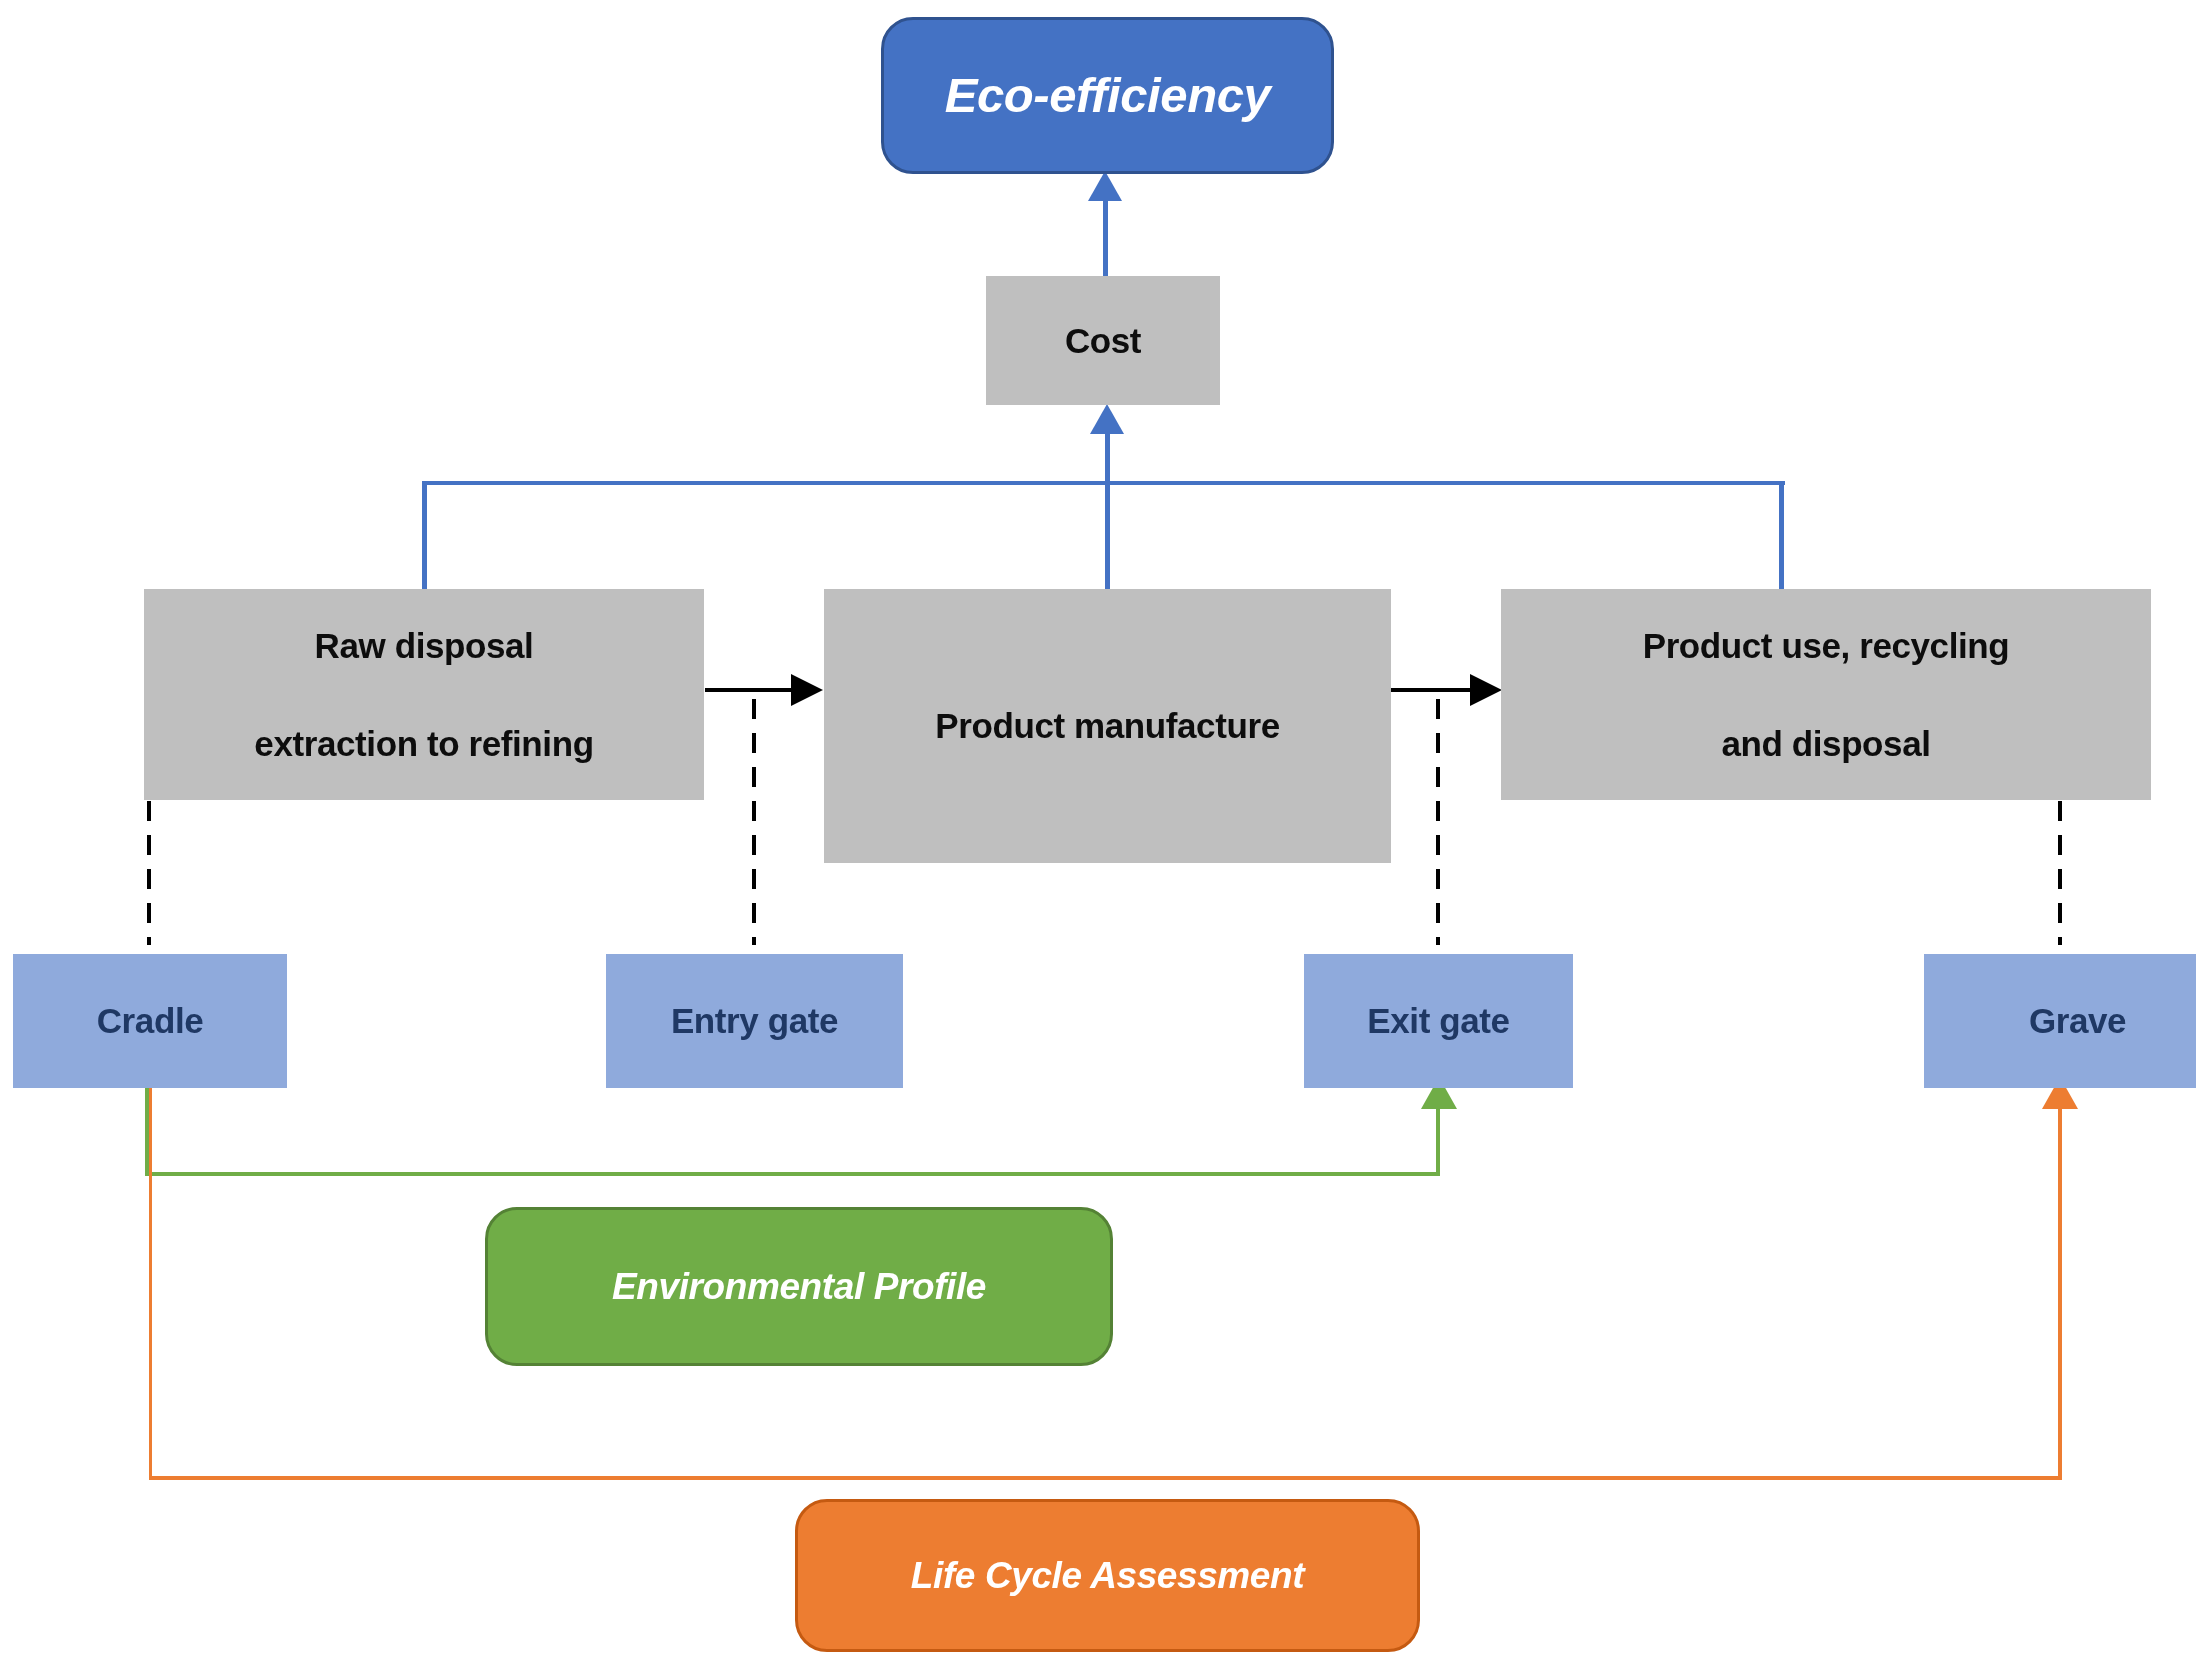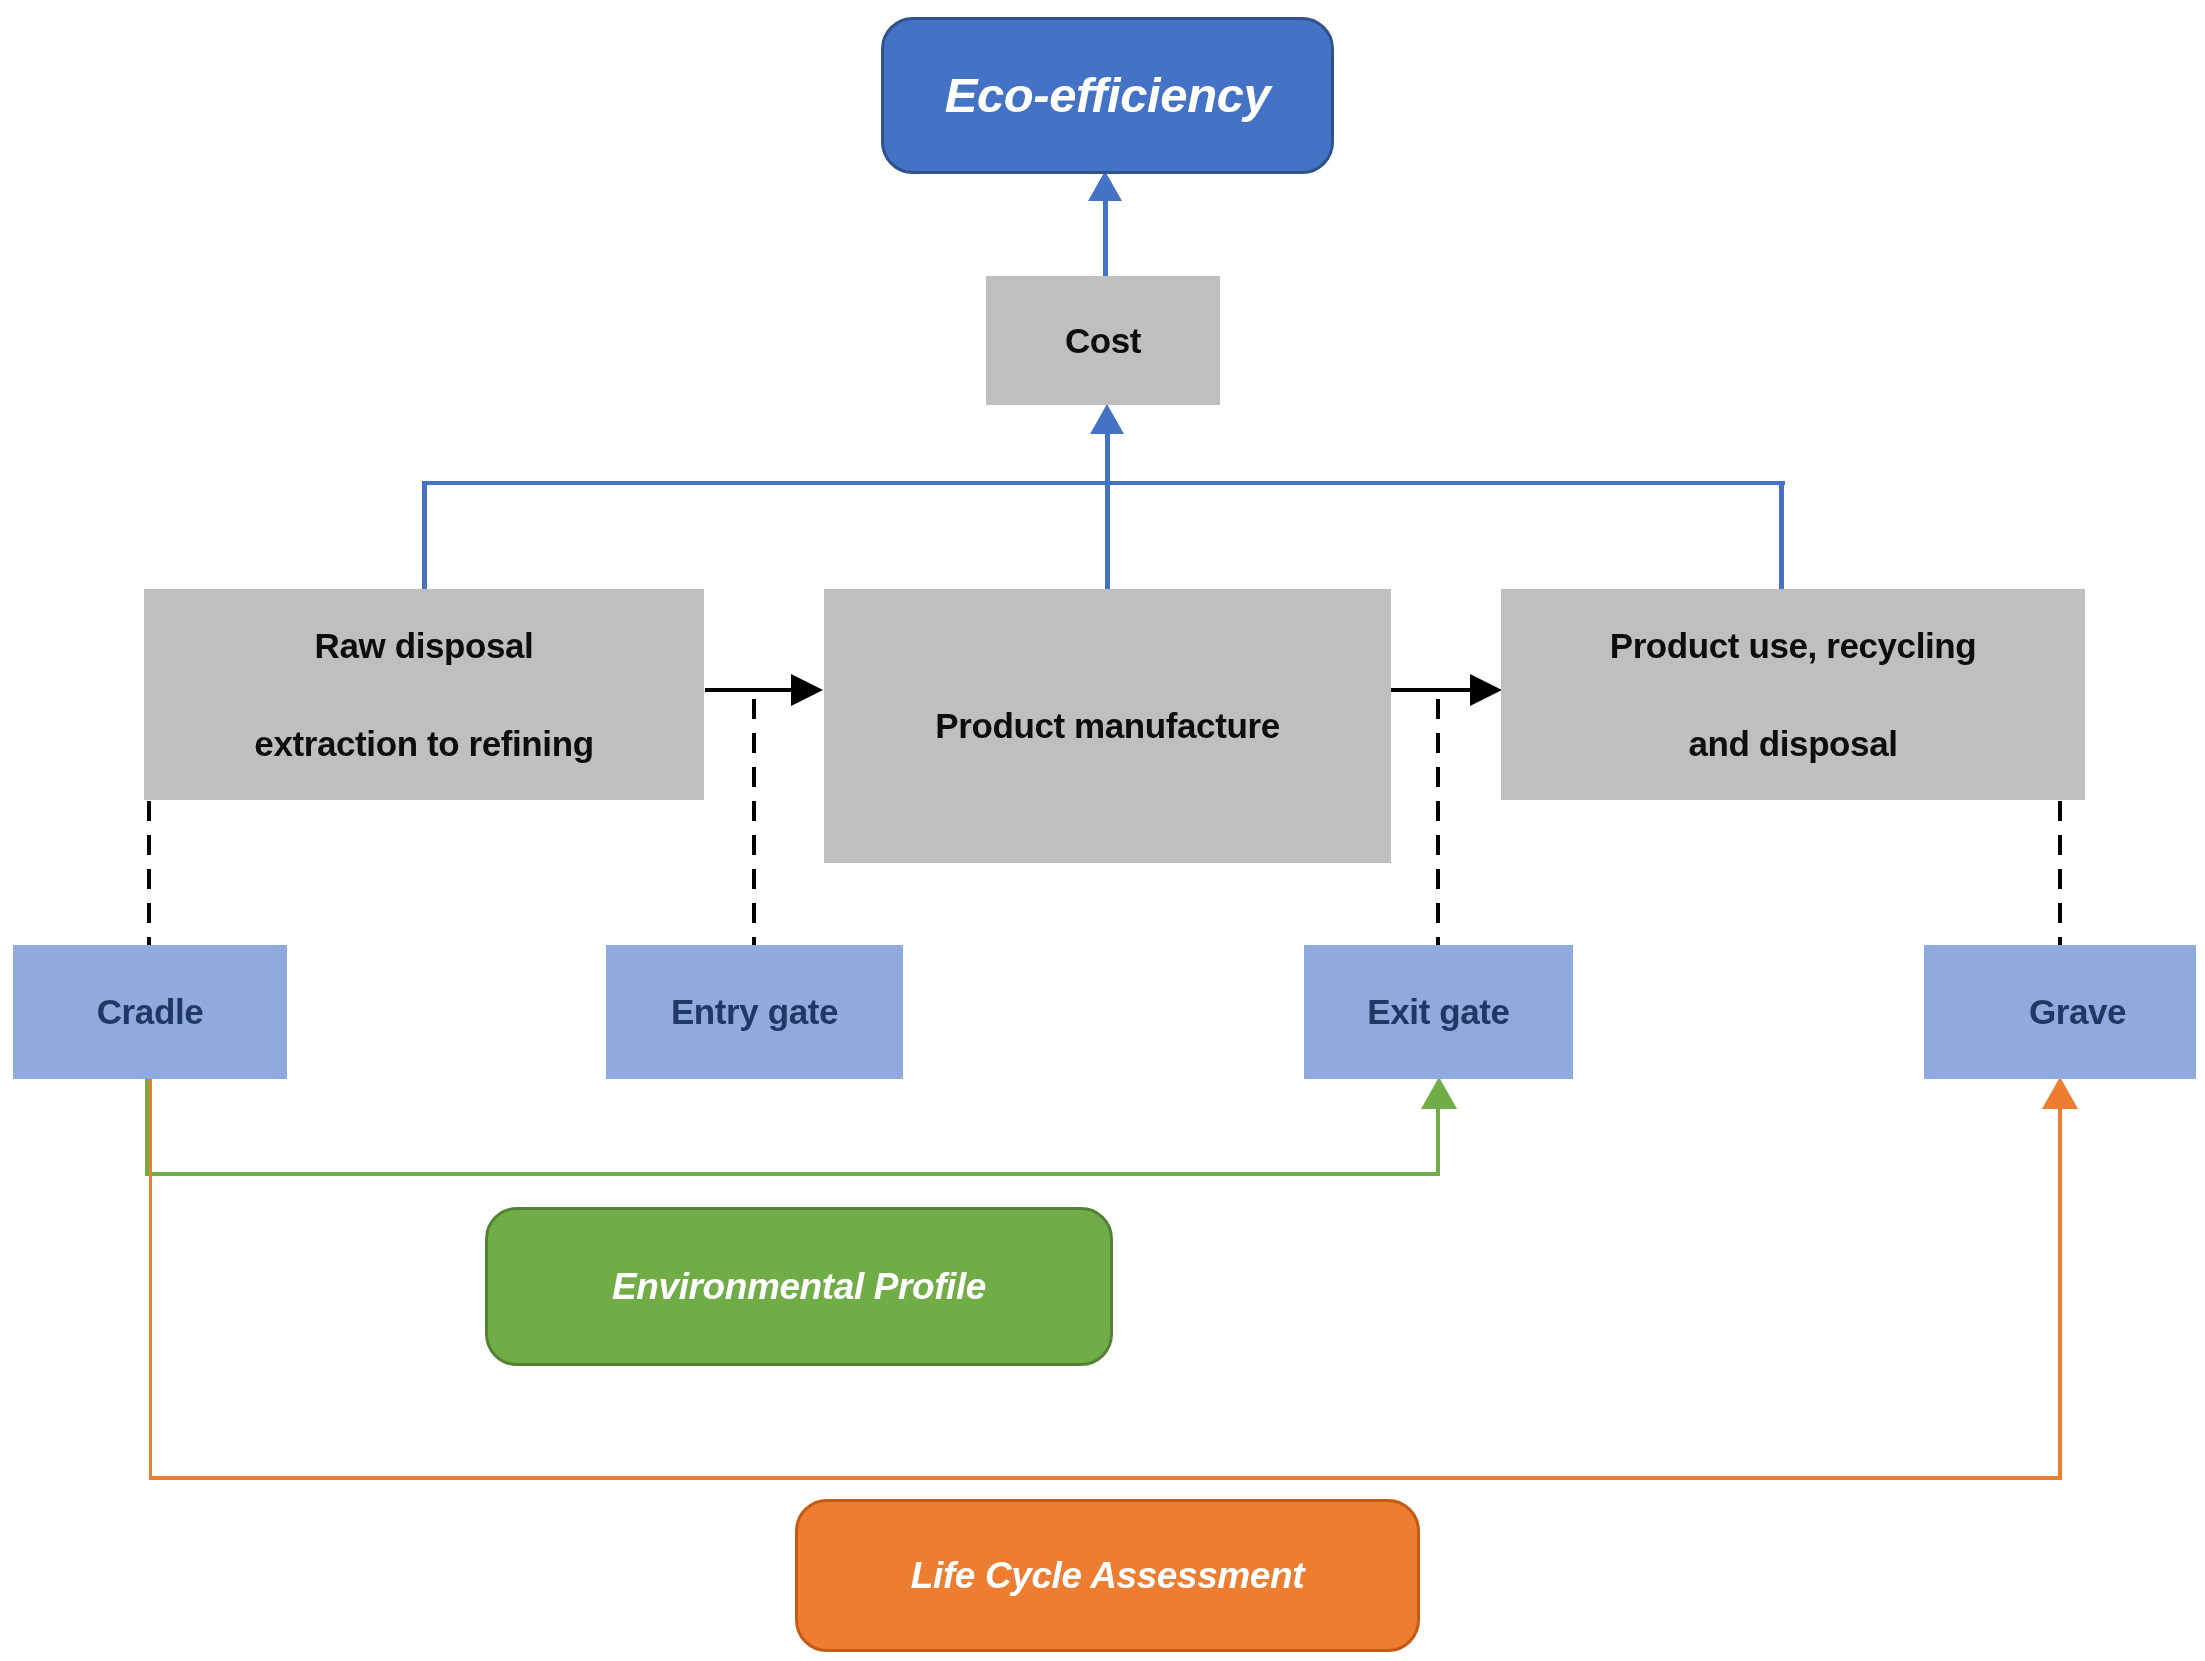--- a/index.html
+++ b/index.html
@@ -24,21 +24,21 @@
   .canvas{position:absolute;left:0;top:0;width:2205px;height:1662px;}
 
   .node{
     position:absolute;display:flex;flex-direction:column;
     align-items:center;justify-content:center;
     text-align:center;box-sizing:border-box;
     font-weight:bold;letter-spacing:-0.4px;
   }
   .gray-rect{background:var(--gray-fill);color:var(--text-black);font-size:35px;}
   .gray-rect .line{line-height:98px;}
-  .light-blue-rect{background:var(--light-blue-fill);color:var(--navy-text);font-size:35px;}
+  .light-blue-rect{background:var(--light-blue-fill);color:var(--navy-text);font-size:35px;margin-top:9px;}
   .rounded{border-radius:32px;color:var(--white);font-style:italic;}
   .blue-rounded{background:var(--accent-blue);border:3.8px solid var(--blue-border);font-size:49px;}
   .green-rounded{background:var(--green);border:3.8px solid var(--green-border);font-size:37px;}
   .orange-rounded{background:var(--orange);border:3.8px solid var(--orange-border);font-size:37px;}
 
   .seg{position:absolute;}
   .blue-line{background:var(--accent-blue);}
   .black-line{background:var(--line-black);}
   .green-line{background:var(--green);}
   .orange-line{background:var(--orange);}
@@ -99,21 +99,21 @@
 
   <div class="node gray-rect" style="left:144px;top:589px;width:560px;height:211px;">
     <span class="line">Raw disposal</span>
     <span class="line">extraction to refining</span>
   </div>
 
   <div class="node gray-rect" style="left:824px;top:589px;width:567px;height:274px;">
     <span>Product manufacture</span>
   </div>
 
-  <div class="node gray-rect" style="left:1501px;top:589px;width:584px;height:211px;">
+  <div class="node gray-rect" style="left:1501px;top:589px;width:650px;height:211px;">
     <span class="line">Product use, recycling</span>
     <span class="line">and disposal</span>
   </div>
 
   <div class="node light-blue-rect" style="left:13px;top:945px;width:274px;height:134px;">
     <span>Cradle</span>
   </div>
 
   <div class="node light-blue-rect" style="left:606px;top:945px;width:297px;height:134px;">
     <span>Entry gate</span>

